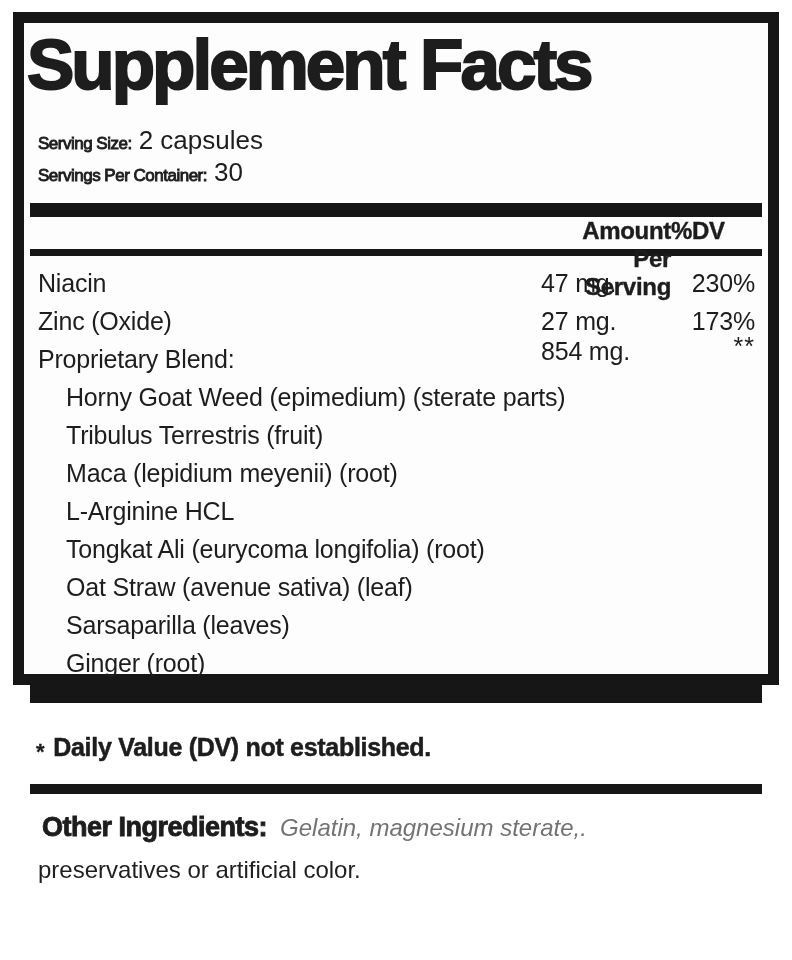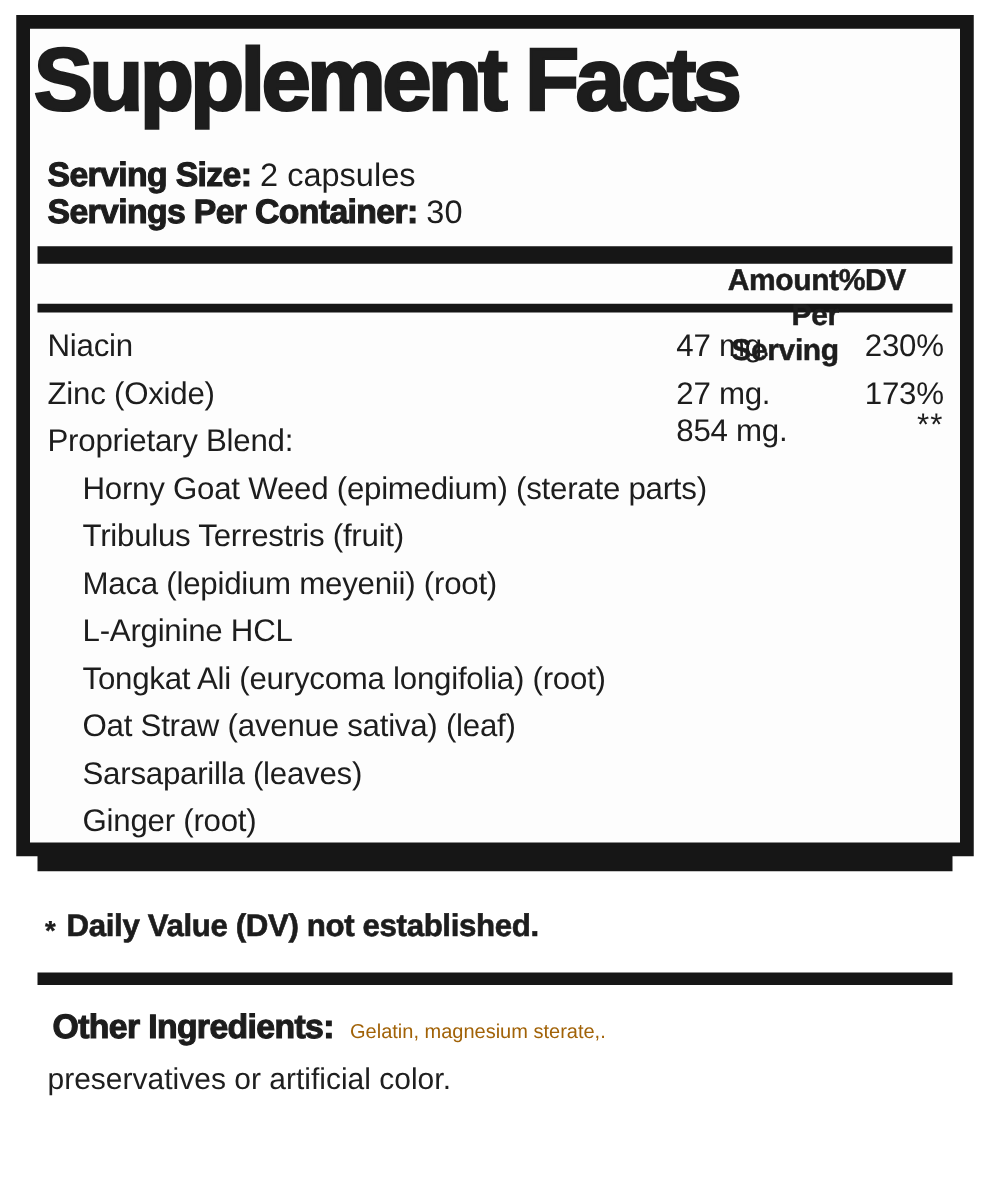--- a/index.html
+++ b/index.html
@@ -32,22 +32,22 @@
     -webkit-text-stroke: 2px #1d1d1d;
     white-space: nowrap;
   }
   .serving {
     margin-top: 24px;
     padding-left: 14px;
     font-size: 26px;
     line-height: 29px;
   }
   .serving .lbl {
-    font-weight: 700;
-    font-size: 27px;
+    font-weight: 400;
+    font-size: 17px;
     letter-spacing: -0.5px;
     -webkit-text-stroke: 0.9px #1d1d1d;
   }
   .serving .val { font-weight: 400; margin-left: 7px; }
   .bar {
     background: #161616;
     margin-left: 6px;
     margin-right: 6px;
   }
   .bar-thick-a { margin-top: 13px; height: 14px; }
@@ -111,21 +111,21 @@
     padding-left: 18px;
     height: 30px;
     font-size: 24px;
   }
   .other-line .lbl {
     font-weight: 700;
     font-size: 27px;
     letter-spacing: -0.5px;
     -webkit-text-stroke: 0.9px #1d1d1d;
   }
-  .other-line .val { margin-left: 13px; font-size: 16px; color: #a16207; }
+  .other-line .val { margin-left: 13px; font-size: 24px; color: #737373; font-style: italic; }
   .disclaimer {
     margin-top: 10px;
     padding-left: 14px;
     font-size: 24px;
     line-height: 35px;
     color: #1f1f1f;
   }
 </style>
 </head>
 <body>

